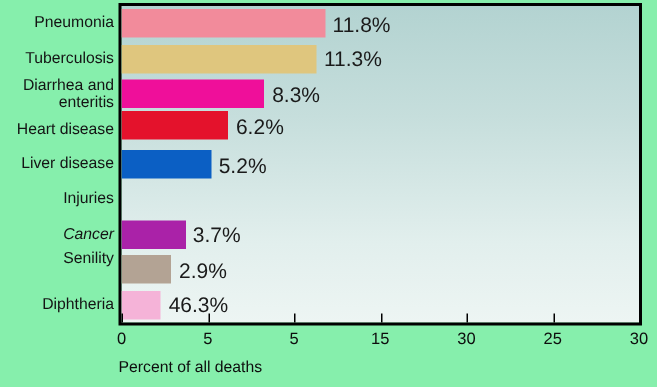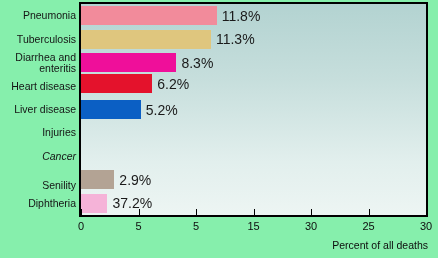--- a/index.html
+++ b/index.html
@@ -93,40 +93,40 @@
     font-size: 11px;
     color: #0d0d0d;
     transform: translateX(-50%);
     white-space: nowrap;
   }
   #x-axis-title {
     position: absolute;
     left: 0;
     top: 22px;
     width: 349px;
-    text-align: right;
+    text-align: left;
     font-size: 10.5px;
     color: #0d0d0d;
   }
 </style>
 </head>
 <body>
 
 <div id="chart-root">
 
   <div id="y-labels">
       <div class="cat-label" style="top: 8.22222px;">Pneumonia</div>
       <div class="cat-label" style="top: 31.6667px;">Tuberculosis</div>
       <div class="cat-label" style="top: 49.6111px;">Diarrhea and
 enteritis</div>
       <div class="cat-label" style="top: 78.5556px;">Heart disease</div>
       <div class="cat-label" style="top: 102px;">Liver disease</div>
       <div class="cat-label" style="top: 125.444px;">Injuries</div>
       <div class="cat-label" style="top: 148.889px; font-style: italic;">Cancer</div>
-      <div class="cat-label" style="top: 178px;">Senility</div>
+      <div class="cat-label" style="top: 165px;">Senility</div>
       <div class="cat-label" style="top: 195.778px;">Diphtheria</div>
     </div>
 
   <div id="plot-area">
       <div class="bar-row" style="top: 2.22222px;">
         <div class="bar" style="width: 135.7px; background: rgb(242, 139, 155);"></div>
         <span class="bar-value">11.8%</span>
       </div>
       <div class="bar-row" style="top: 25.6667px;">
         <div class="bar" style="width: 129.95px; background: rgb(223, 198, 126);"></div>
@@ -137,27 +137,31 @@
         <span class="bar-value">8.3%</span>
       </div>
       <div class="bar-row" style="top: 70px;">
         <div class="bar" style="width: 71.3px; background: rgb(228, 18, 44);"></div>
         <span class="bar-value">6.2%</span>
       </div>
       <div class="bar-row" style="top: 96px;">
         <div class="bar" style="width: 59.8px; background: rgb(11, 95, 196);"></div>
         <span class="bar-value">5.2%</span>
       </div>
+      <div class="bar-row" style="top: 142.889px;">
+        <div class="bar" style="width: 42.55px; background: rgb(170, 34, 168);"></div>
+        <span class="bar-value">3.7%</span>
+      </div>
       <div class="bar-row" style="top: 166.333px;">
         <div class="bar" style="width: 33.35px; background: rgb(179, 163, 148);"></div>
         <span class="bar-value">2.9%</span>
       </div>
       <div class="bar-row" style="top: 189.778px;">
         <div class="bar" style="width: 26.45px; background: rgb(245, 179, 216);"></div>
-        <span class="bar-value">37.2%</span>
+        <span class="bar-value">46.3%</span>
       </div>
     </div>
 
   <div id="x-axis">
     <div id="x-axis-title">Percent of all deaths</div>
   <div class="tick-mark" style="left: 2px;"></div>
       <div class="tick-label" style="left: 2px;">0</div>
       <div class="tick-mark" style="left: 59.5px;"></div>
       <div class="tick-label" style="left: 59.5px;">5</div>
       <div class="tick-mark" style="left: 117px;"></div>

